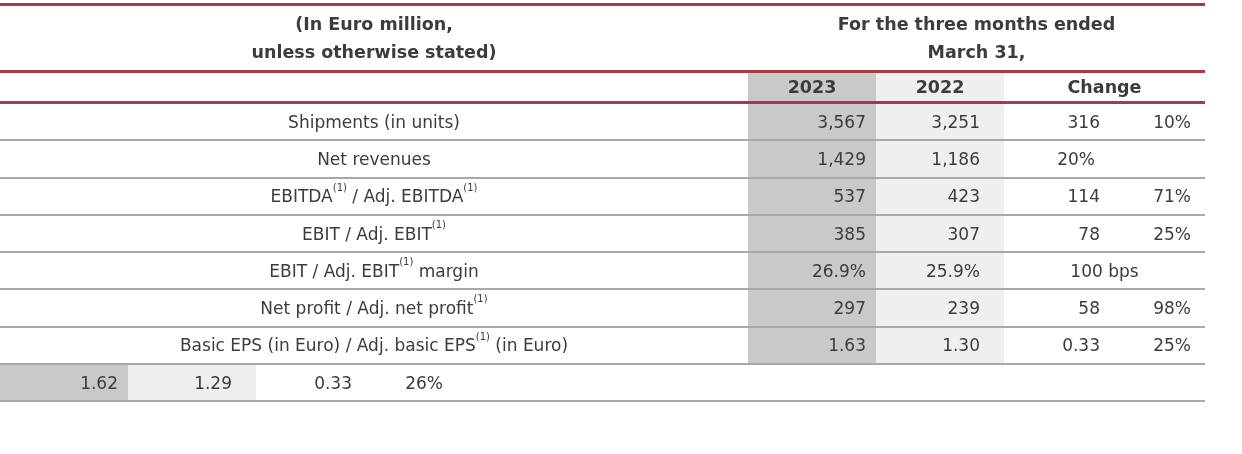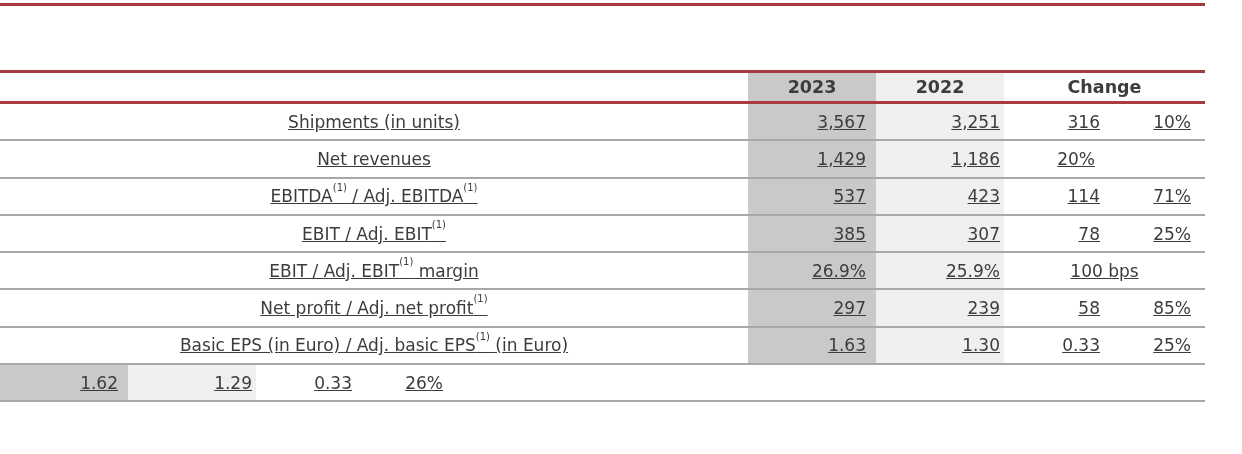--- a/index.html
+++ b/index.html
@@ -16,40 +16,48 @@
   .redline{height:3px;background:#a73b41;width:100%;}
   
   .head-band{display:flex;height:64px;font-weight:bold;font-size:17.5px;}
   .head-left{width:748px;display:flex;flex-direction:column;justify-content:center;align-items:center;line-height:28px;}
   .head-right{width:457px;display:flex;flex-direction:column;justify-content:center;align-items:center;line-height:28px;}
   
   .colhead-row{display:flex;height:28px;align-items:center;font-weight:bold;font-size:17.5px;}
   
   .c-label{width:748px;text-align:center;}
   .c-2023{width:128px;background:#c9c9c9;text-align:right;padding-right:10px;align-self:stretch;display:flex;align-items:center;justify-content:flex-end;}
-  .c-2022{width:128px;background:#f0efef;text-align:right;padding-right:4px;align-self:stretch;display:flex;align-items:center;justify-content:flex-end;}
+  .c-2022{width:128px;background:#f0efef;text-align:right;padding-right:24px;align-self:stretch;display:flex;align-items:center;justify-content:flex-end;}
   .c-chval{width:96px;text-align:right;display:flex;align-items:center;justify-content:flex-end;padding-left:14px;}
   .c-chpct{width:105px;text-align:right;padding-right:14px;display:flex;align-items:center;justify-content:flex-end;}
   .c-chspan{width:201px;text-align:center;display:flex;align-items:center;justify-content:center;}
   .colhead-row .c-2023,.colhead-row .c-2022{justify-content:center;padding-right:0;}
   .colhead-row .c-change{width:201px;text-align:center;}
   
-  .row{display:flex;height:37.3px;align-items:stretch;border-bottom:2px solid #a8a8a8;font-size:17px;text-decoration:underline;}
+  .row{display:flex;height:37.3px;align-items:stretch;border-bottom:2px solid #a8a8a8;font-size:17px;}
   .row .c-label{display:flex;align-items:center;justify-content:center;}
   sup.fn{font-size:10px;line-height:0;position:relative;top:-5px;letter-spacing:0;}
 </style>
 </head>
 <body>
 
 <div class="page">
   <div class="fin-table">
 
     <div class="redline"></div>
 
     <div class="head-band">
+      <div class="head-left">
+        <span>(In Euro million,</span>
+        <span>unless otherwise stated)</span>
+      </div>
+      <div class="head-right">
+        <span>For the three months ended</span>
+        <span>March 31,</span>
+      </div>
     </div>
 
     <div class="redline"></div>
 
     <div class="colhead-row">
       <div class="c-label"></div>
       <div class="c-2023">2023</div>
       <div class="c-2022">2022</div>
       <div class="c-change">Change</div>
     </div>
@@ -100,21 +108,21 @@
           <div class="c-2022">25.9%</div>
           <div class="c-chspan">100 bps</div>
         </div>
         <div class="row">
           <div class="c-label">
             <span>Net profit / Adj. net profit<sup class="fn">(1)</sup></span>
           </div>
           <div class="c-2023">297</div>
           <div class="c-2022">239</div>
           <div class="c-chval">58</div>
-          <div class="c-chpct">85%</div>
+          <div class="c-chpct">98%</div>
         </div>
         <div class="row">
           <div class="c-label">
             <span>Basic EPS (in Euro) / Adj. basic EPS<sup class="fn">(1)</sup> (in Euro)</span>
           </div>
           <div class="c-2023">1.63</div>
           <div class="c-2022">1.30</div>
           <div class="c-chval">0.33</div>
           <div class="c-chpct">25%</div>
         </div>

